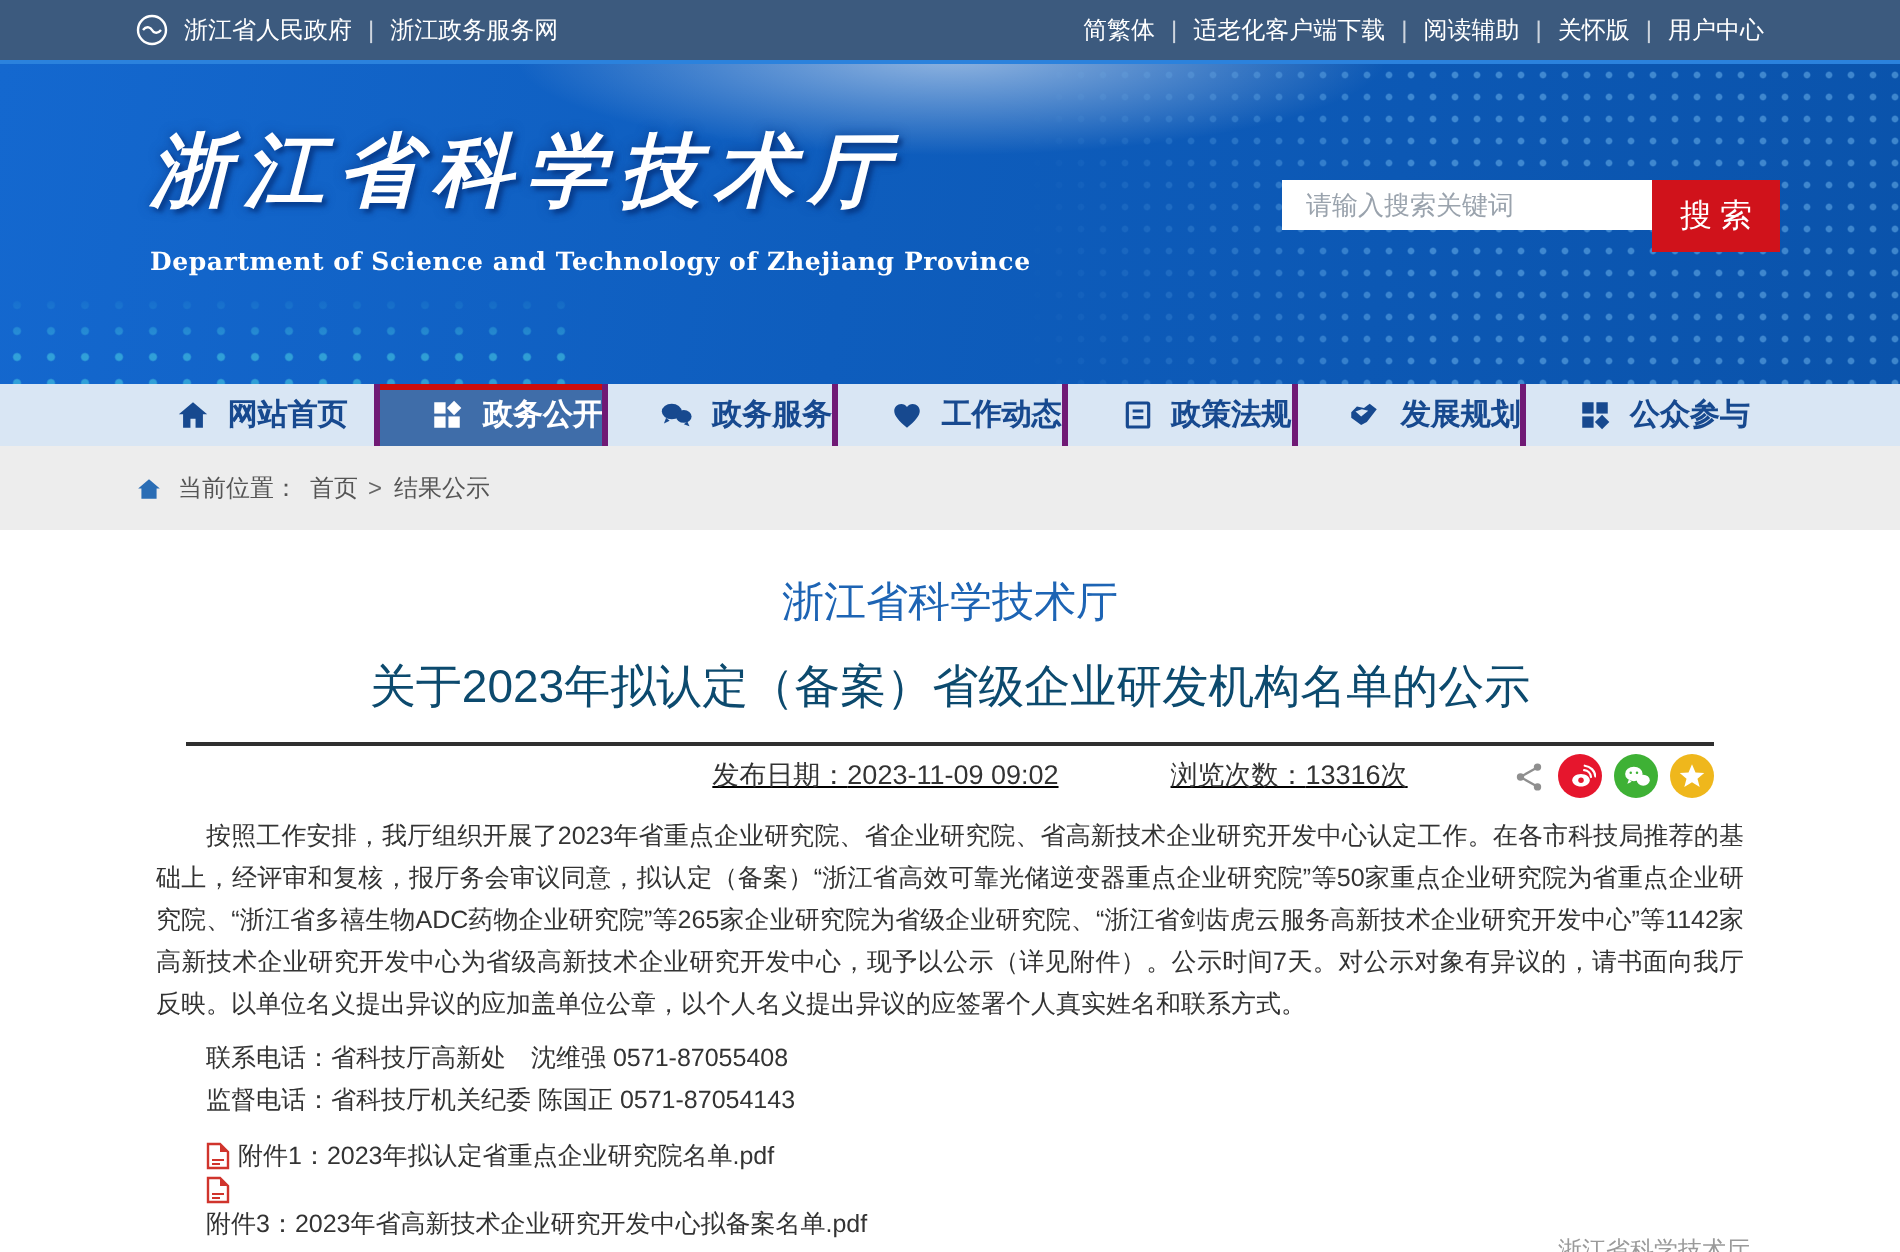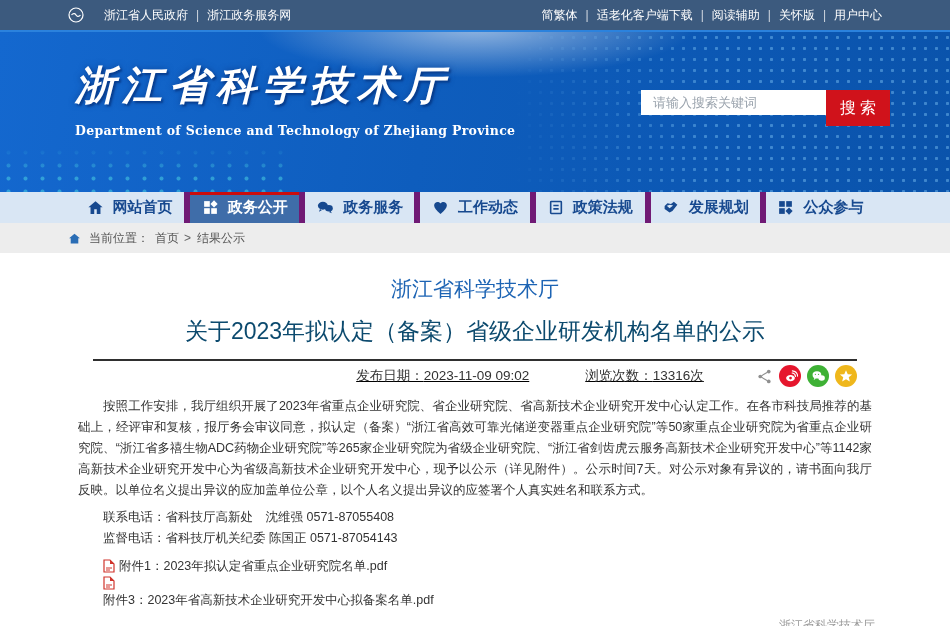--- a/index.html
+++ b/index.html
@@ -3,21 +3,21 @@
 <meta charset="utf-8">
 <style>
   * { margin:0; padding:0; box-sizing:border-box; }
   html,body { width:950px; height:626px; overflow:hidden; background:#fff;
     font-family:"Liberation Sans","DejaVu Sans",sans-serif; }
   body { position:relative; }
 
   
   .topbar { height:30px; background:#3c5a7e; display:flex; align-items:center;
     justify-content:space-between; padding:0 68px; color:#fff; font-size:12px; }
-  .topbar-left { display:flex; align-items:center; gap:20px; }
+  .topbar-left { display:flex; align-items:center; gap:8px; }
   .top-links { display:flex; align-items:center; }
   .top-link { color:#fff; cursor:pointer; white-space:nowrap; }
   .top-link:not(:last-child)::after { content:"|"; margin:0 8px; opacity:.75; }
   .mini-logo svg { display:block; }
 
   
   .banner { position:relative; height:162px; overflow:hidden;
     background:linear-gradient(100deg,#1468cf 0%,#0e5dbd 45%,#0a53ab 100%);
     border-top:2px solid #2b82dd; }
   .banner::before { content:""; position:absolute; left:25%; top:-40px; width:50%; height:90px;
@@ -41,27 +41,27 @@
   .search-input { width:185px; height:25px; border:none; outline:none; padding:0 12px;
     font-size:13px; color:#333; background:#fff; }
   .search-input::placeholder { color:#9aa3ad; }
   .search-btn { width:64px; height:36px; border:none; background:#d0121b; color:#fff;
     font-size:16px; letter-spacing:4px; padding-left:4px; cursor:pointer; }
 
   
   .nav { height:31px; background:#d9e6f4; display:flex; padding:0 75px; }
   .nav-item { flex:1; display:flex; align-items:center; justify-content:center; gap:9px;
     font-size:15px; font-weight:bold; color:#17498f; cursor:pointer; position:relative; }
-  .nav-item:not(:first-child) { border-left:6px solid #701a75; }
+  .nav-item:not(:first-child) { border-left:3px solid #701a75;justify-content:flex-end; }
   .nav-item.active { background:#3f6da9; color:#fff; box-shadow:inset 0 3px 0 #cb0d0d; }
   .nav-ico { display:flex; }
   .nav-ico svg { display:block; }
 
   
-  .breadcrumb { height:30px; background:#ededed; display:flex; align-items:center;
+  .breadcrumb { height:42px; background:#ededed; display:flex; align-items:center;
     padding:0 68px; font-size:12px; color:#555; gap:6px; }
   .crumb { cursor:pointer; }
   .crumb:not(:last-of-type)::after { content:">"; margin-left:5px; color:#666; }
   .bc-ico { display:flex; margin-right:2px; }
 
   
   .content { padding:14px 78px 0; }
   .art-org { text-align:center; color:#1d64b4; font-size:21px; font-weight:400; margin-top:8px; }
   .art-title { text-align:center; color:#0c4a6e; font-size:23px; font-weight:400; margin-top:13px; }
   .rule { border:none; border-top:2px solid #2f2f2f; margin:12px 15px 0; }

